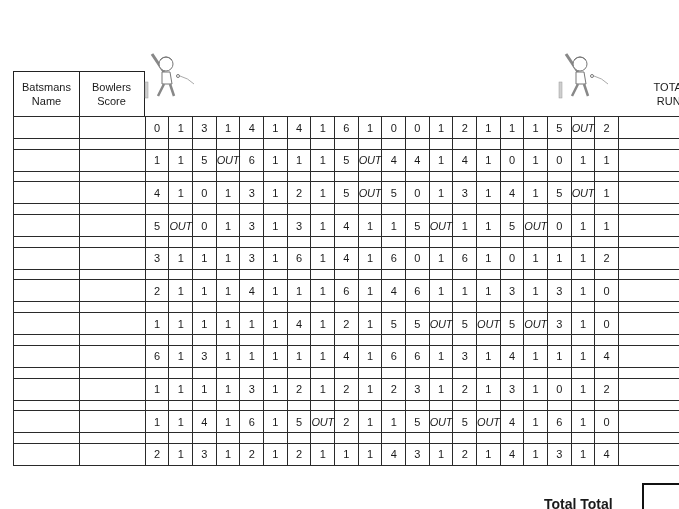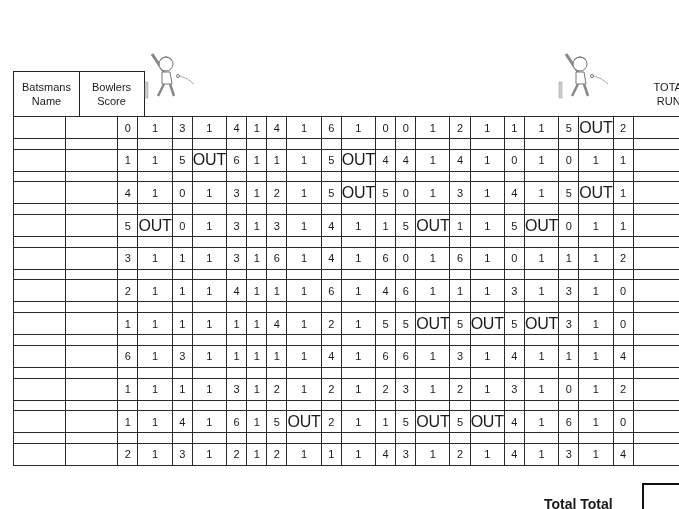--- a/index.html
+++ b/index.html
@@ -20,21 +20,21 @@
   .cricketer.right { left: 548px; }
 
   table.score { position: absolute; left: 3px; top: 80px; border-collapse: collapse; table-layout: fixed; }
   table.score td { border: 1px solid #2a2a2a; padding: 0; text-align: center; font-size: 11px;
                    box-sizing: border-box; }
   table.score tr.main td { height: 22px; }
   table.score tr.gap td { height: 10.7px; }
   table.score td.name { width: 66px; }
   table.score td.ball { width: 23.7px; }
   table.score td.total { width: 70px; }
-  table.score td.out { font-size: 16px; letter-spacing: -0.2px; }
+  table.score td.out { font-size: 11px; letter-spacing: -0.2px; font-style: italic; }
 
   .total-score-label { position: absolute; left: 534px; top: 460px; font-weight: bold; font-size: 14px; }
   .total-score-box { position: absolute; left: 632px; top: 447px; width: 46px; height: 42px;
                      border: 2px solid #111; box-sizing: border-box; }
 </style>
 </head>
 <body>
 
 <div class="sheet">
 

